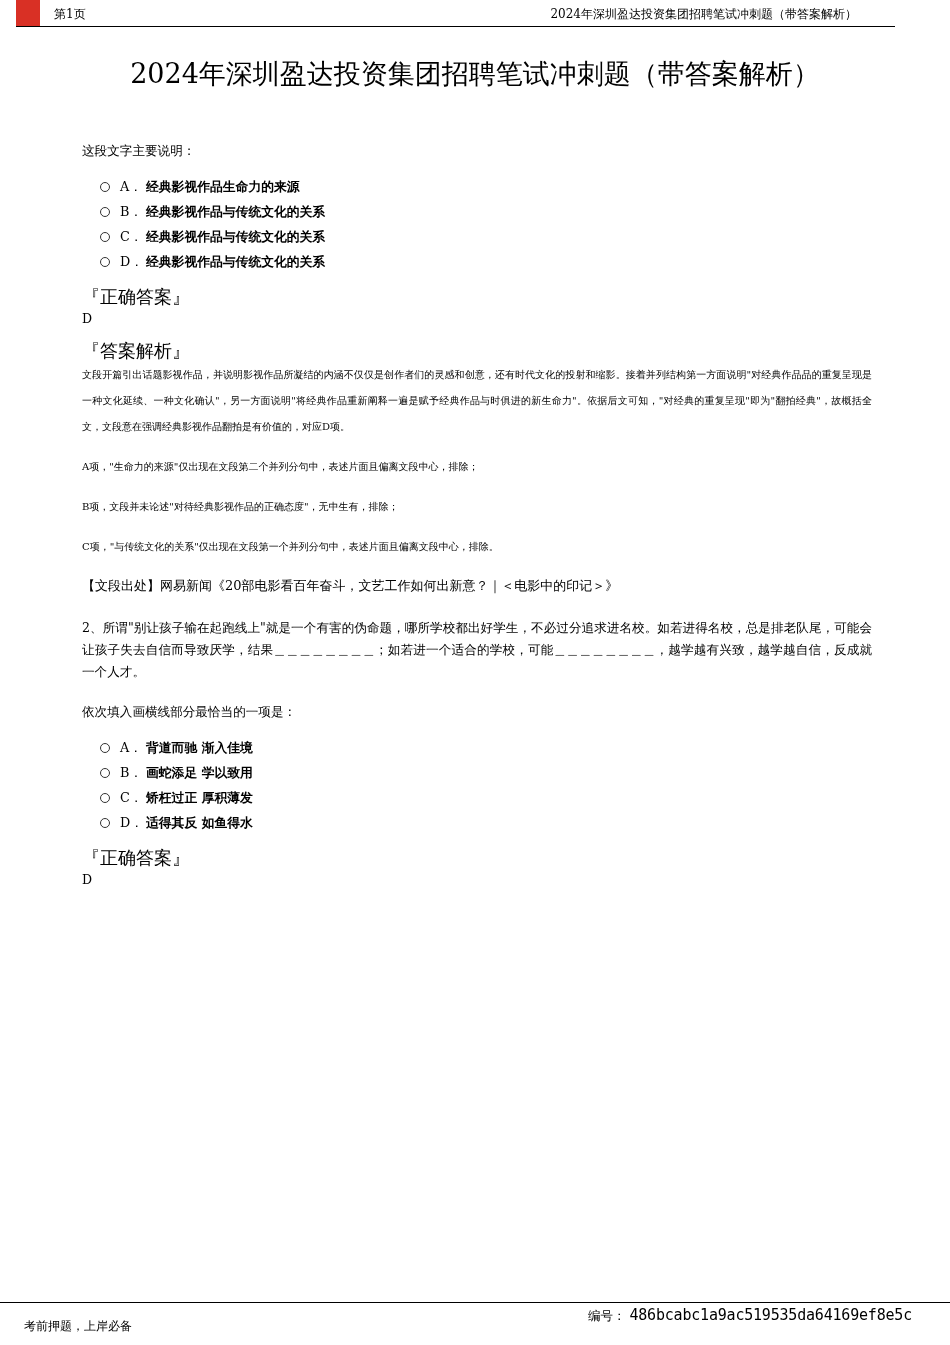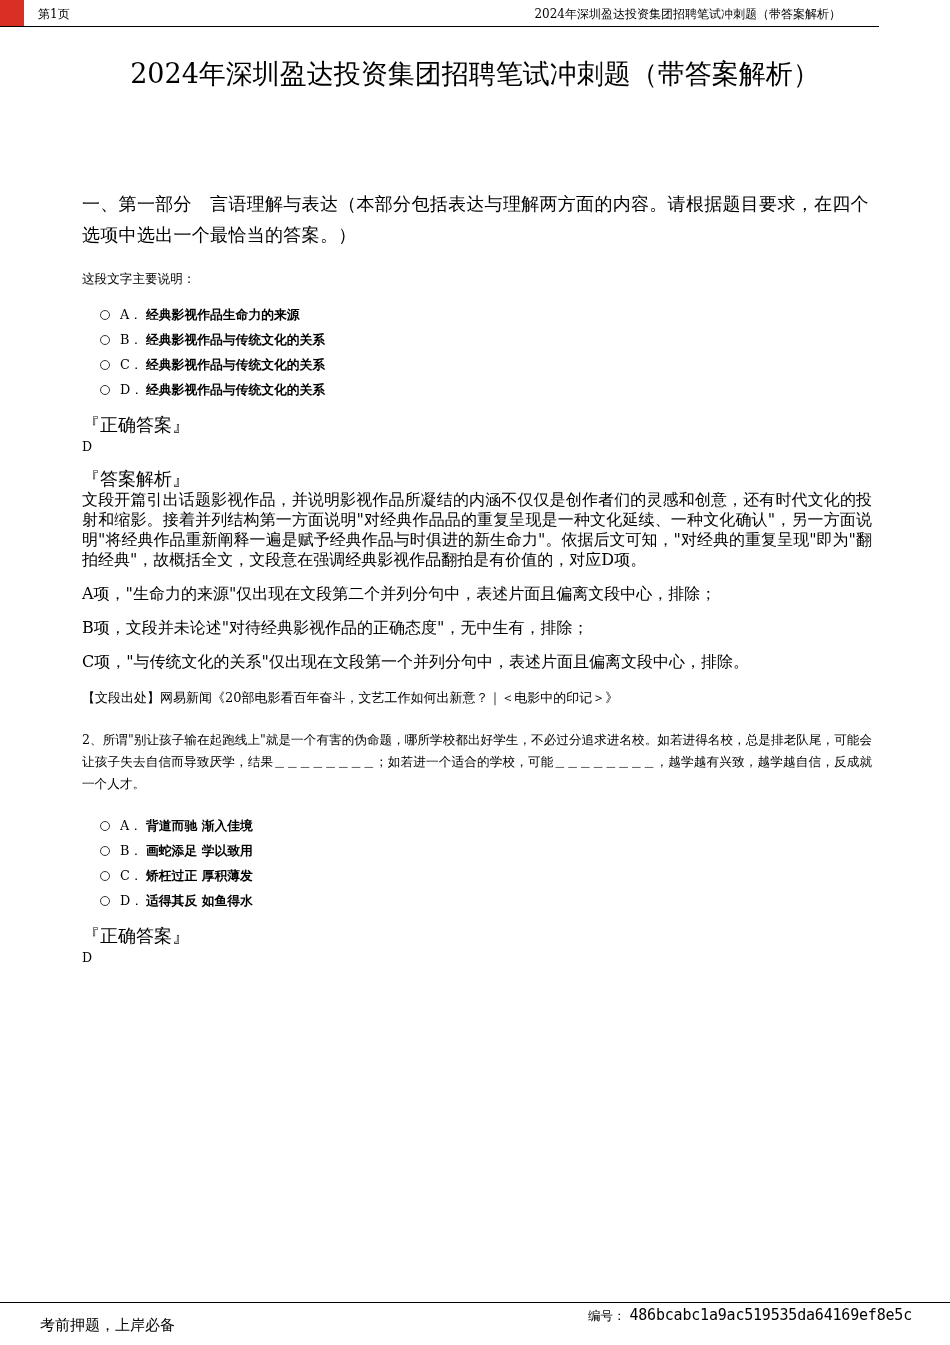--- a/index.html
+++ b/index.html
@@ -18,21 +18,21 @@
   .page {
     width: 950px;
     height: 1345px;
     position: relative;
     box-sizing: border-box;
   }
   
   .header {
     position: absolute;
     top: 0;
-    left: 0;
+    left: 16px;
     width: 879px;
     height: 26px;
     display: flex;
     align-items: center;
     font-size: 12px;
     border-bottom: 1px solid #000;
   }
   .header-left {
     position: absolute;
     left: 38px;
@@ -133,44 +133,44 @@
     font-size: 18px;
     line-height: 22px;
     margin-top: 10px;
   }
   .ans-value {
     font-size: 12.6px;
     line-height: 22px;
     margin-bottom: 10px;
   }
   .ana-para {
-    font-size: 16px;
-    line-height: 20px;
+    font-size: 10px;
+    line-height: 26px;
     text-align: justify;
     margin-bottom: 14px;
   }
   .src-para {
     font-size: 13px;
     line-height: 23px;
     margin-bottom: 20px;
   }
   
   .footer {
     position: absolute;
     bottom: 0;
     left: 0;
     width: 950px;
     height: 42px;
     border-top: 1px solid #000;
   }
   .footer-left {
     position: absolute;
-    left: 40px;
+    left: 24px;
     bottom: 10px;
-    font-size: 15px;
+    font-size: 12px;
   }
   .footer-right {
     position: absolute;
     right: 38px;
     bottom: 20px;
     font-size: 12.5px;
     display: flex;
     align-items: baseline;
   }
   .code-label {
@@ -192,21 +192,20 @@
     <div class="red-bar"></div>
     <div class="header-left">第1页</div>
     <div class="header-right">2024年深圳盈达投资集团招聘笔试冲刺题（带答案解析）</div>
   </div>
 
   <h1 class="doc-title">2024年深圳盈达投资集团招聘笔试冲刺题（带答案解析）</h1>
 
   <div class="content">
 
 
-    <div class="section-heading">一、第一部分　言语理解与表达（本部分包括表达与理解两方面的内容。请根据题目要求，在四个选项中选出一个最恰当的答案。）</div>
 
     <div>
       <div class="q-prompt">这段文字主要说明：</div>
       <ul class="options">
         <li class="option">
           <span class="radio"></span>
           <span class="opt-label">A．</span>
           <span class="opt-text">经典影视作品生命力的来源</span>
         </li>
         <li class="option">
@@ -230,20 +229,21 @@
       <div class="ans-head">『答案解析』</div>
       <div class="ana-para">文段开篇引出话题影视作品，并说明影视作品所凝结的内涵不仅仅是创作者们的灵感和创意，还有时代文化的投射和缩影。接着并列结构第一方面说明"对经典作品品的重复呈现是一种文化延续、一种文化确认"，另一方面说明"将经典作品重新阐释一遍是赋予经典作品与时俱进的新生命力"。依据后文可知，"对经典的重复呈现"即为"翻拍经典"，故概括全文，文段意在强调经典影视作品翻拍是有价值的，对应D项。</div>
       <div class="ana-para">A项，"生命力的来源"仅出现在文段第二个并列分句中，表述片面且偏离文段中心，排除；</div>
       <div class="ana-para">B项，文段并未论述"对待经典影视作品的正确态度"，无中生有，排除；</div>
       <div class="ana-para">C项，"与传统文化的关系"仅出现在文段第一个并列分句中，表述片面且偏离文段中心，排除。</div>
       <div class="src-para">【文段出处】网易新闻《20部电影看百年奋斗，文艺工作如何出新意？｜＜电影中的印记＞》</div>
     </div>
 
     <div>
       <div class="q-body">2、所谓"别让孩子输在起跑线上"就是一个有害的伪命题，哪所学校都出好学生，不必过分追求进名校。如若进得名校，总是排老队尾，可能会让孩子失去自信而导致厌学，结果＿＿＿＿＿＿＿＿；如若进一个适合的学校，可能＿＿＿＿＿＿＿＿，越学越有兴致，越学越自信，反成就一个人才。</div>
+      <div class="q-prompt">依次填入画横线部分最恰当的一项是：</div>
       <ul class="options">
         <li class="option">
           <span class="radio"></span>
           <span class="opt-label">A．</span>
           <span class="opt-text">背道而驰 渐入佳境</span>
         </li>
         <li class="option">
           <span class="radio"></span>
           <span class="opt-label">B．</span>
           <span class="opt-text">画蛇添足 学以致用</span>

